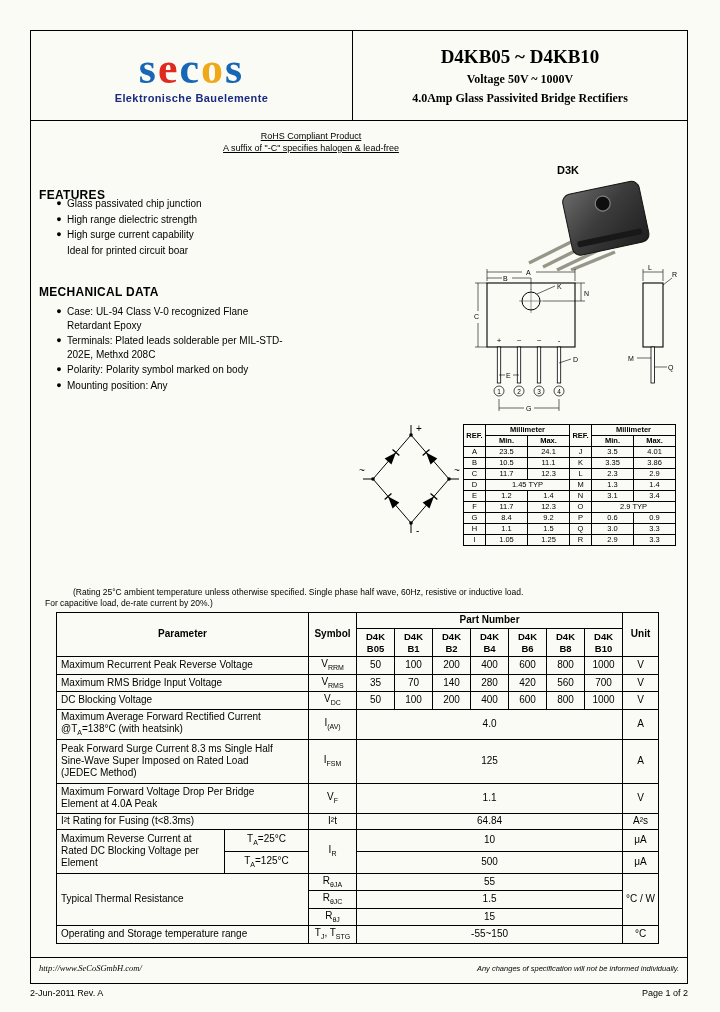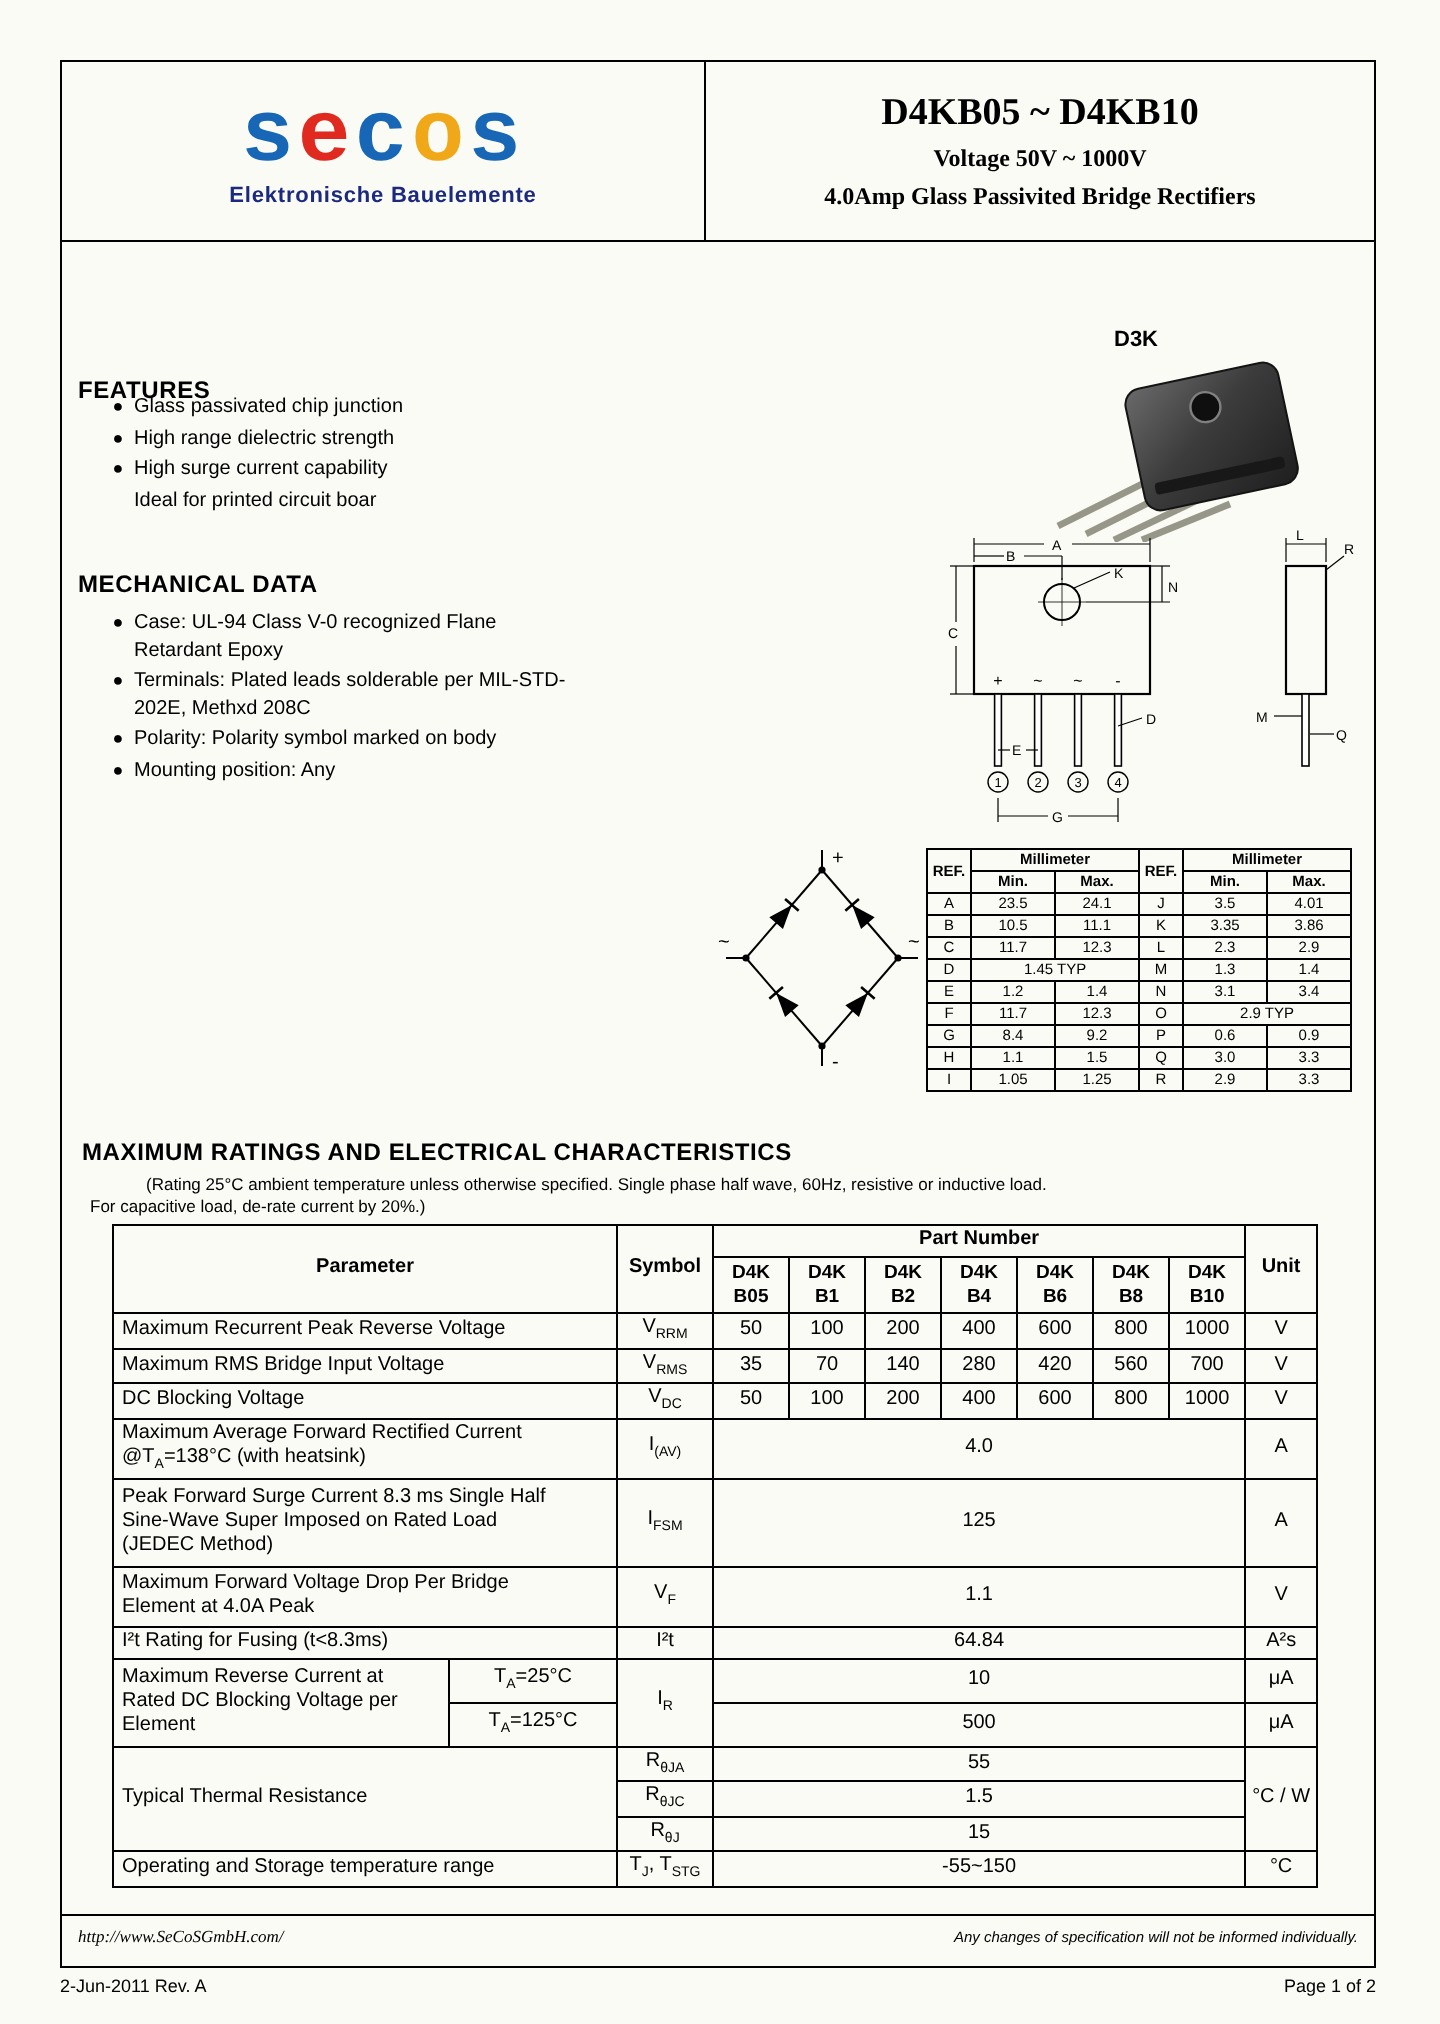--- a/index.html
+++ b/index.html
@@ -3,21 +3,21 @@
 <meta charset="utf-8">
 <style>
   * { margin:0; padding:0; box-sizing:border-box; }
   body { background:#e8e8e4; font-family:"Liberation Sans", sans-serif; color:#000; }
   .page { position:relative; width:720px; height:1012px; background:#fbfbf5; margin:0 auto; overflow:hidden; }
   .bbox { position:absolute; left:30px; top:30px; width:658px; height:954px; border:1px solid #000; }
 
   
   .header { position:absolute; top:0; left:0; right:0; height:90px; display:flex; border-bottom:1px solid #000; }
   .logo-cell { width:322px; border-right:1px solid #000; display:flex; flex-direction:column; align-items:center; justify-content:center; }
-  .logo-word { font-family:Liberation Mono, monospace; font-size:44px; font-weight:bold; line-height:1; letter-spacing:2px; }
+  .logo-word { font-family:Liberation Serif, serif; font-size:44px; font-weight:bold; line-height:1; letter-spacing:2px; }
   .logo-sub { font-size:11px; font-weight:bold; color:#1b2a80; margin-top:1px; letter-spacing:0.4px; }
   .title-cell { flex:1; display:flex; flex-direction:column; align-items:center; justify-content:center; font-family:"Liberation Serif", serif; text-align:center; }
   .title-main { font-size:19px; font-weight:bold; }
   .title-sub { font-size:12px; font-weight:bold; margin-top:4px; }
 
   .rohs { position:absolute; top:100px; left:130px; width:300px; text-align:center; font-size:9px; }
   .rohs div { text-decoration:underline; }
   .rohs .l1 { margin-bottom:2px; }
 
   .sec-heading { position:absolute; font-size:12px; font-weight:bold; letter-spacing:0.3px; }
@@ -66,20 +66,24 @@
         </div>
         <div class="logo-sub">Elektronische Bauelemente</div>
       </div>
       <div class="title-cell">
         <div class="title-main">D4KB05 ~ D4KB10</div>
         <div class="title-sub">Voltage 50V ~ 1000V</div>
         <div class="title-sub">4.0Amp Glass Passivited Bridge Rectifiers</div>
       </div>
     </div>
 
+    <div class="rohs">
+      <div class="l1">RoHS Compliant Product</div>
+      <div>A suffix of "-C" specifies halogen &amp; lead-free</div>
+    </div>
 
     <div class="sec-heading" style="top:146px; left:8px;margin-top:11px;">FEATURES</div>
     <div class="blist" style="top:166px; left:20px; width:240px;">
       <div class="item">
           <span class="bullet">●</span>
           <span class="txt">Glass passivated chip junction</span>
         </div>
       <div class="item">
           <span class="bullet">●</span>
           <span class="txt">High range dielectric strength</span>
@@ -359,21 +363,20 @@
         <td>I</td>
             <td>1.05</td>
             <td>1.25</td>
         <td>R</td>
             <td>2.9</td>
             <td>3.3</td>
       </tr>
     </tbody>
       </table>
 
-    <div class="sec-heading" style="top:538px; left:10px;">MAXIMUM RATINGS AND ELECTRICAL CHARACTERISTICS</div>
     <div class="note" style="top:556px; left:14px;margin-left:28px;">(Rating 25°C ambient temperature unless otherwise specified. Single phase half wave, 60Hz, resistive or inductive load.</div>
     <div class="note" style="top:567px; left:14px;">For capacitive load, de-rate current by 20%.)</div>
 
     <table class="ratings-table">
       <colgroup>
         <col style="width:168px">
           <col style="width:84px">
           <col style="width:48px">
         <col style="width:38px">
           <col style="width:38px">

